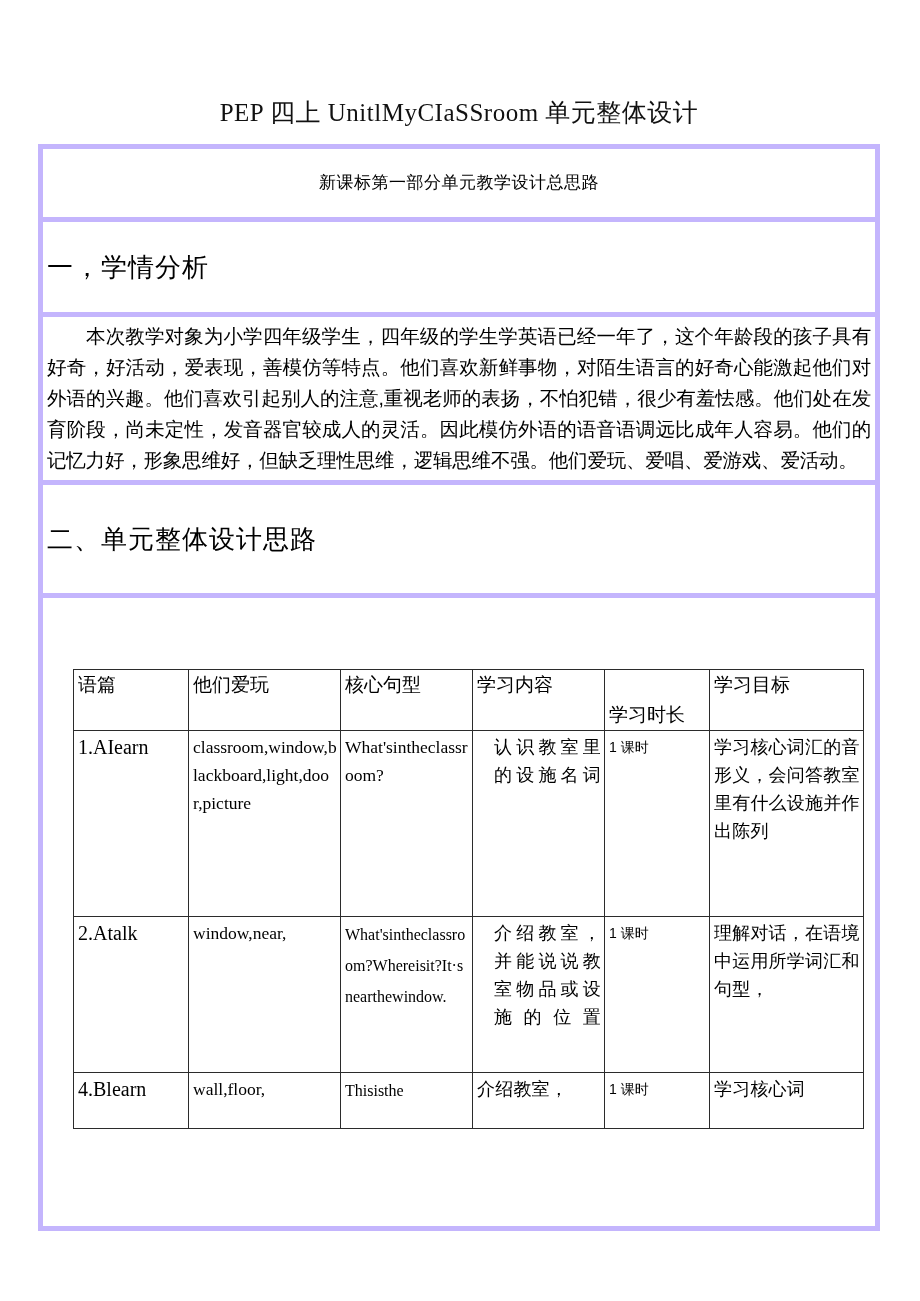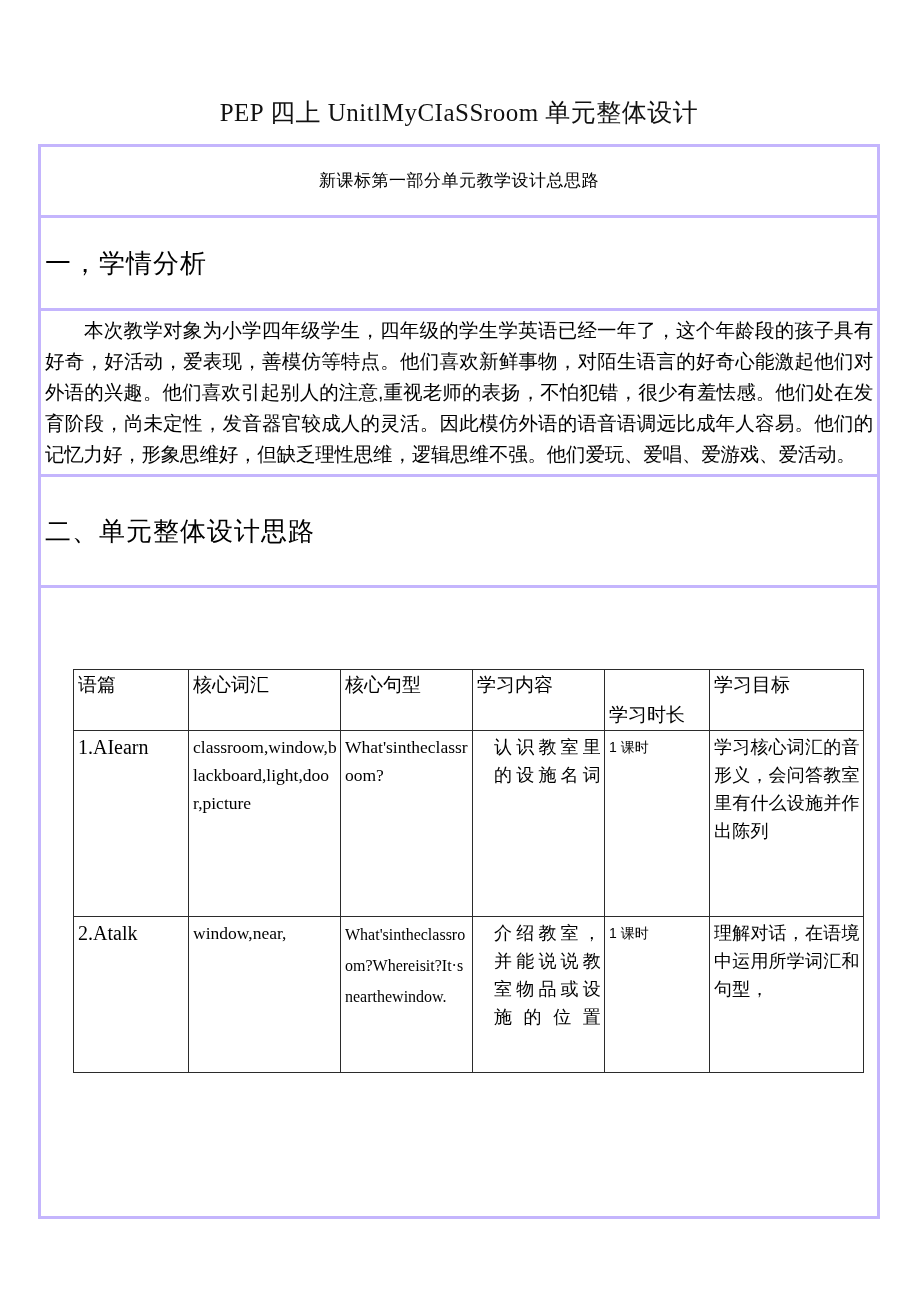--- a/index.html
+++ b/index.html
@@ -43,21 +43,21 @@
   
   .outer-table {
     position: absolute;
     left: 38px;
     top: 144px;
     width: 842px;
     border-collapse: collapse;
     table-layout: fixed;
   }
   .outer-table td {
-    border: 3px solid #c4b5fd;
+    border: 5px solid #c4b5fd;
     padding: 4px;
     vertical-align: top;
   }
 
   .band-subtitle {
     height: 60px;
     text-align: center;
     font-size: 17px;
     line-height: 60px;
     font-family: "Liberation Sans", "DejaVu Sans", sans-serif;
@@ -206,21 +206,21 @@
       <col class="col-a">
         <col class="col-b">
         <col class="col-c">
       <col class="col-d">
         <col class="col-e">
         <col class="col-f">
     </colgroup>
     <thead>
       <tr>
         <th class="hdr-cell">语篇</th>
-        <th class="hdr-cell">核心词汇</th>
+        <th class="hdr-cell">他们爱玩</th>
         <th class="hdr-cell">核心句型</th>
         <th class="hdr-cell">学习内容</th>
         <th class="hdr-cell lower">学习时长</th>
         <th class="hdr-cell">学习目标</th>
       </tr>
     </thead>
     <tbody>
       <tr class="r1">
         <td class="idx">1.AIearn</td>
         <td class="en">classroom,window,blackboard,light,door,picture</td>
@@ -230,16 +230,24 @@
         <td class="cn spacer-pad">学习核心词汇的音形义，会问答教室里有什么设施并作出陈列</td>
       </tr>
       <tr class="r2">
         <td class="idx">2.Atalk</td>
         <td class="en">window,near,</td>
         <td class="en sm spacer-pad4">What'sintheclassroom?Whereisit?It·snearthewindow.</td>
         <td class="cn just spacer-pad4">介绍教室，并能说说教室物品或设施的位置</td>
         <td class="mix">1 课时</td>
         <td class="cn">理解对话，在语境中运用所学词汇和句型，</td>
       </tr>
+      <tr class="r4">
+        <td class="idx">4.Blearn</td>
+        <td class="en">wall,floor,</td>
+        <td class="en sm">Thisisthe</td>
+        <td class="cn">介绍教室，</td>
+        <td class="mix">1 课时</td>
+        <td class="cn">学习核心词</td>
+      </tr>
     </tbody>
   </table>
 
 </div>
 
 </body></html>

